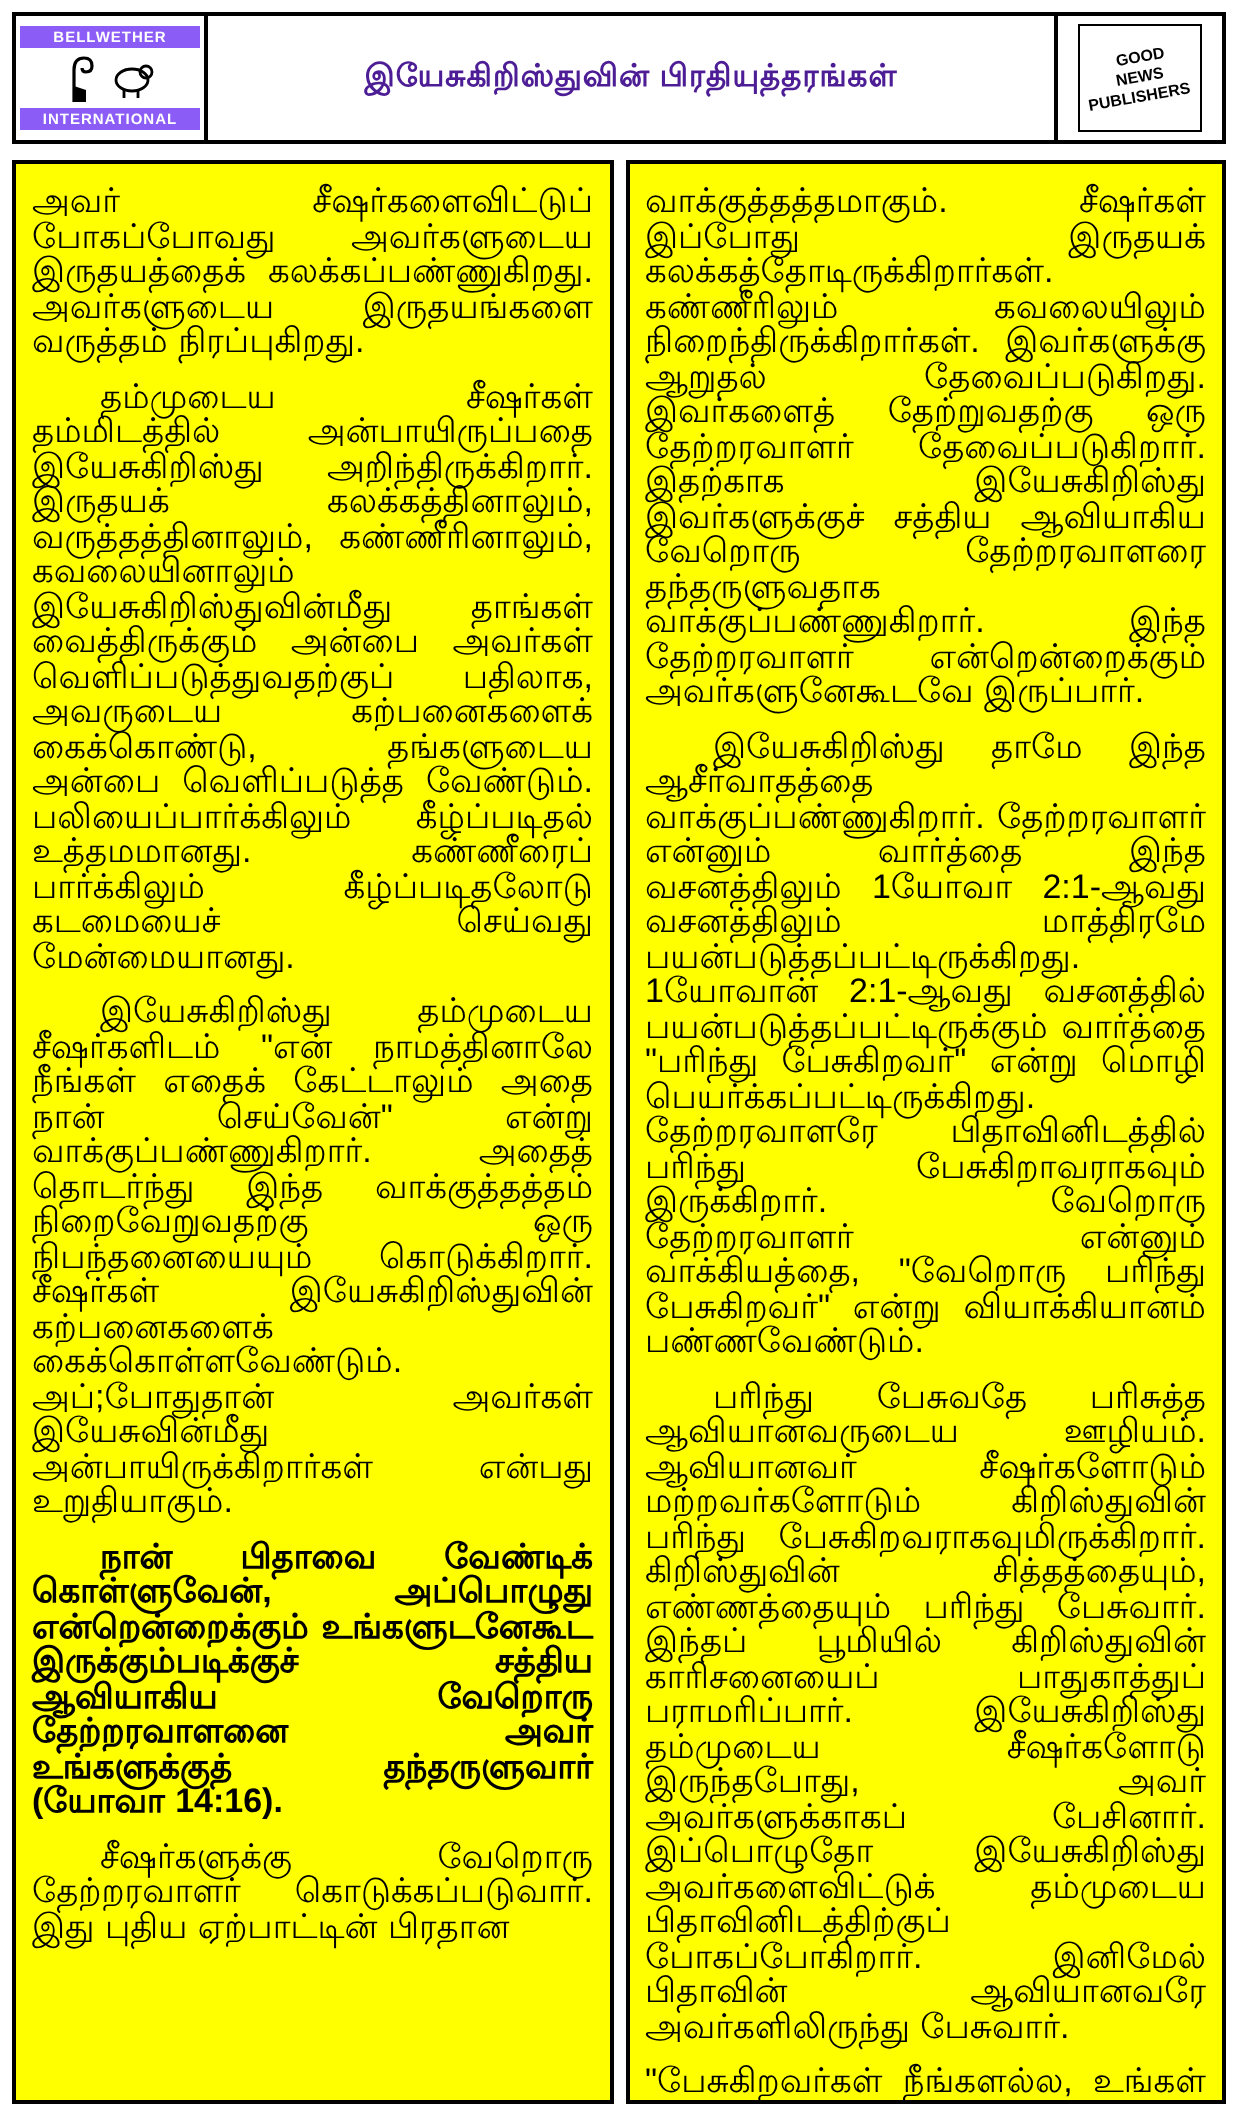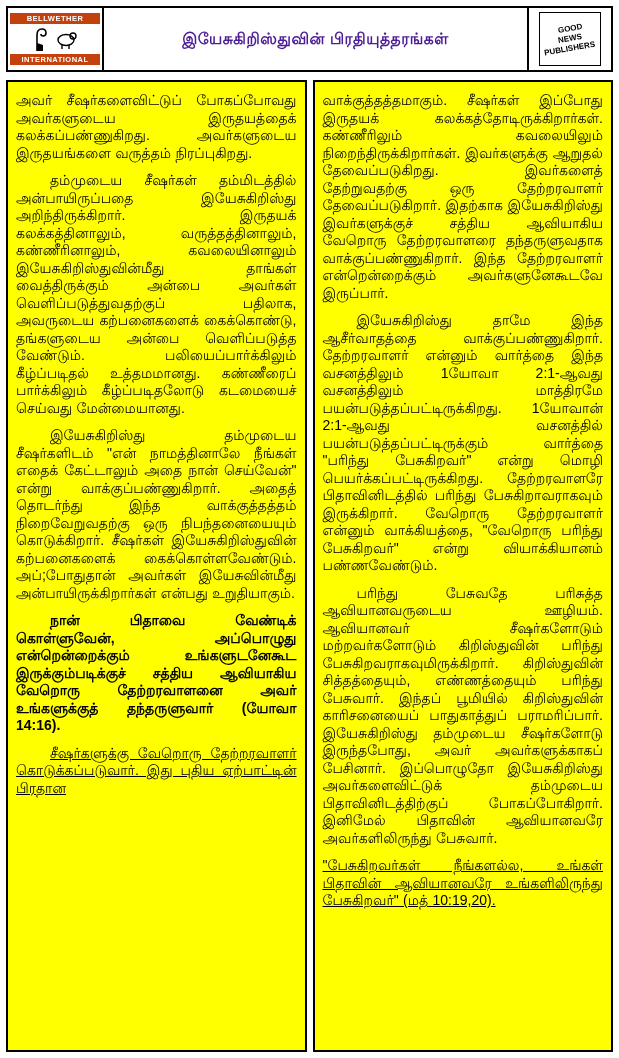--- a/index.html
+++ b/index.html
@@ -41,21 +41,21 @@
     width: 84px;
   }
   .logo-left {
     display: flex;
     flex-direction: column;
     align-items: center;
     justify-content: center;
     width: 100%;
   }
   .logo-left .band {
-    background: #c2410c;
+    background: #8b5cf6;
     color: #ffffff;
     font-family: "Liberation Sans", sans-serif;
     font-weight: bold;
     font-size: 7.5px;
     letter-spacing: 0.5px;
     text-align: center;
     width: 100%;
     padding: 1px 0;
     box-sizing: border-box;
   }
@@ -127,30 +127,30 @@
     flex: 1;
     border: 2px solid #000000;
     background: #ffff00;
     box-sizing: border-box;
     padding: 10px 8px 8px 8px;
     overflow: hidden;
   }
   p.para {
     margin: 0 0 10px 0;
     font-family: "Liberation Sans", sans-serif;
-    font-size: 14px;
+    font-size: 17px;
     line-height: 17.5px;
     color: #000000;
     text-align: justify;
     text-justify: inter-word;
     word-spacing: 0.5px;
   }
   p.para.indent { text-indent: 34px; }
   p.para.bold { font-weight: bold; }
-  p.para:last-child { margin-bottom: 0; text-decoration: underline; }
+  p.para:last-child { margin-bottom: 0; }
 </style>
 </head>
 <body>
 
 <div class="page">
 
   <div class="header">
 
     <div class="logo-box">
       <div class="logo-left">

